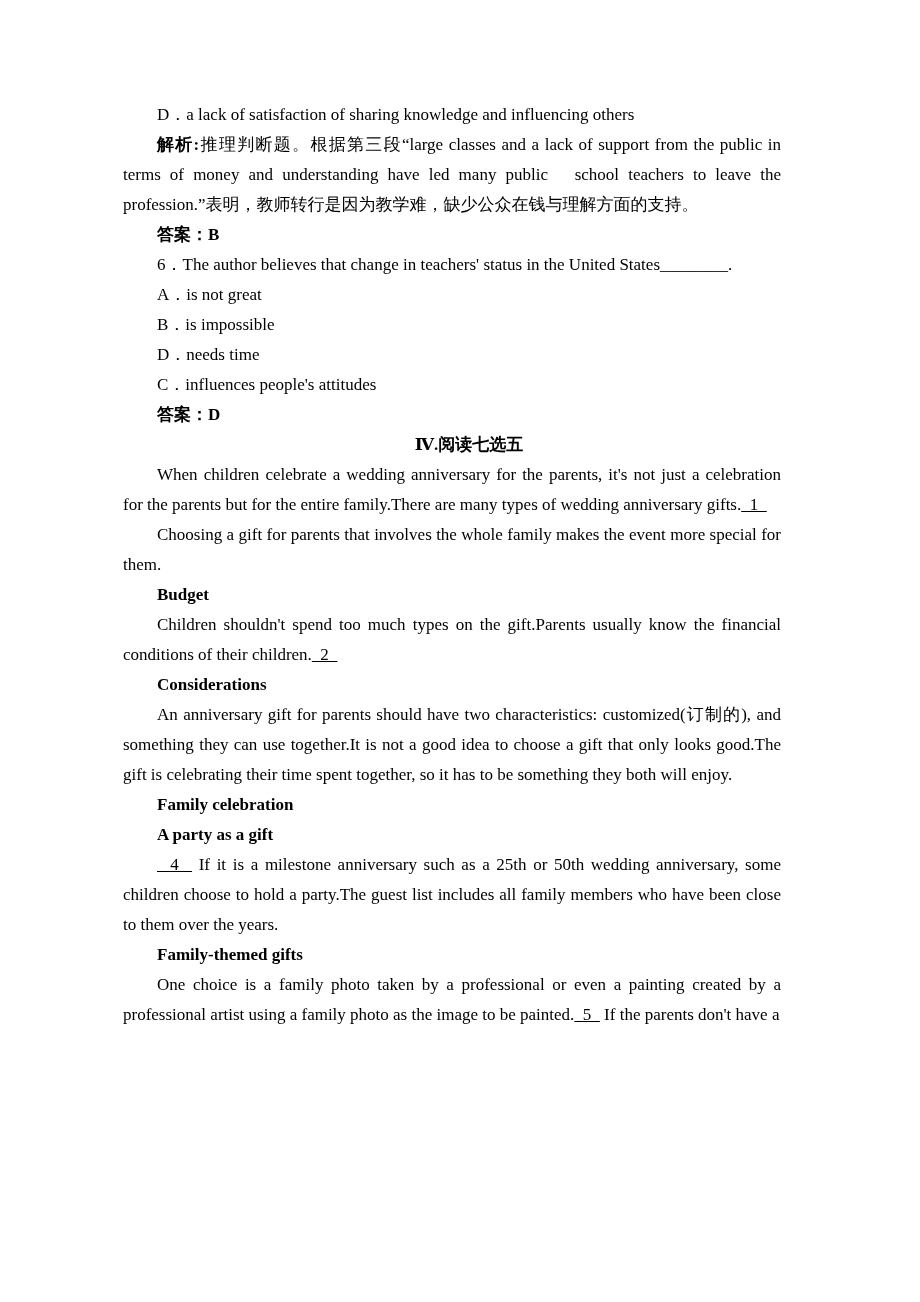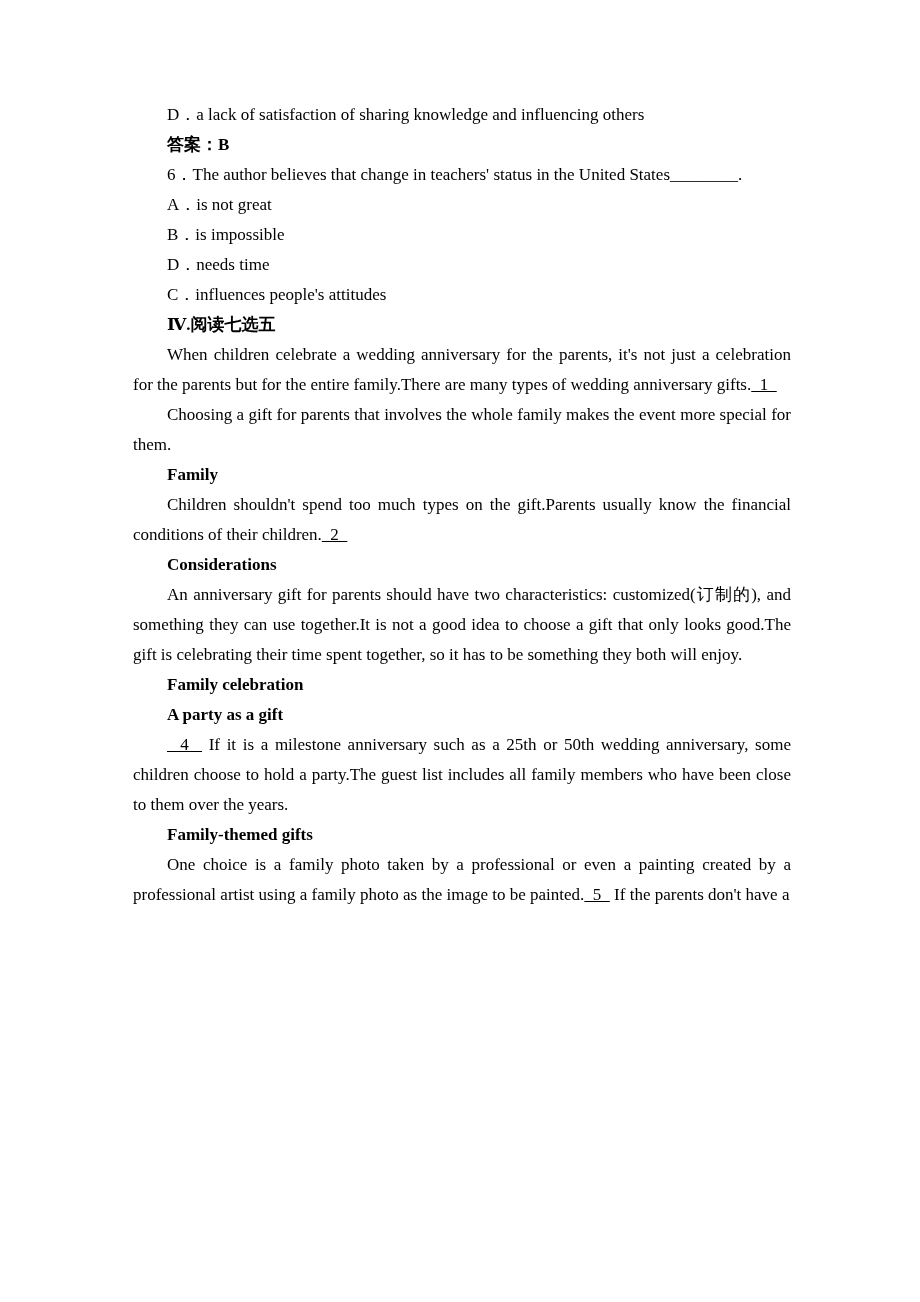--- a/index.html
+++ b/index.html
@@ -7,21 +7,21 @@
   body {
     width: 920px;
     height: 1302px;
     position: relative;
     background: #ffffff;
     font-family: "Liberation Serif", "DejaVu Serif", serif;
     overflow: hidden;
   }
   .doc {
     position: absolute;
-    left: 133px;
+    left: 123px;
     top: 100px;
     width: 658px;
     color: #000000;
     font-size: 17px;
     line-height: 30px;
   }
   .doc p { margin: 0; padding: 0; }
   .para {
     text-align: justify;
     text-indent: 2em;
@@ -29,40 +29,42 @@
   .line {
     text-indent: 2em;
     text-align: left;
   }
   .heading {
     text-indent: 2em;
     text-align: left;
   }
   .section {
     text-indent: 2em;
-    text-align: left;
+    text-align: center;
   }
   .bold { font-weight: bold; }
   .blank { text-decoration: underline; }
 </style>
 </head>
 <body style="background: rgb(255, 255, 255);">
 
 <div class="doc" style="color: rgb(0, 0, 0);">
     <p class="line"><span>D．a lack of satisfaction of sharing knowledge and influencing others</span></p>
+    <p class="para"><span class="bold">解析:</span><span>推理判断题。根据第三段“large classes and a lack of support from the public in terms of money and understanding have led many public　school teachers to leave the profession.”表明，教师转行是因为教学难，缺少公众在钱与理解方面的支持。</span></p>
     <p class="line"><span class="bold">答案：B</span></p>
     <p class="line"><span>6．The author believes that change in teachers' status in the United States________.</span></p>
     <p class="line"><span>A．is not great</span></p>
     <p class="line"><span>B．is impossible</span></p>
     <p class="line"><span>D．needs time</span></p>
     <p class="line"><span>C．influences people's attitudes</span></p>
+    <p class="line"><span class="bold">答案：D</span></p>
     <p class="section"><span class="bold">Ⅳ.阅读七选五</span></p>
     <p class="para"><span>When children celebrate a wedding anniversary for the parents, it's not just a celebration for the parents but for the entire family.There are many types of wedding anniversary gifts.</span><span class="blank">&nbsp;&nbsp;1&nbsp;&nbsp;</span></p>
     <p class="para"><span>Choosing a gift for parents that involves the whole family makes the event more special for them.</span></p>
-    <p class="heading"><span class="bold">Family</span></p>
+    <p class="heading"><span class="bold">Budget</span></p>
     <p class="para"><span>Children shouldn't spend too much types on the gift.Parents usually know the financial conditions of their children.</span><span class="blank">&nbsp;&nbsp;2&nbsp;&nbsp;</span></p>
     <p class="heading"><span class="bold">Considerations</span></p>
     <p class="para"><span>An anniversary gift for parents should have two characteristics: customized(订制的), and something they can use together.It is not a good idea to choose a gift that only looks good.The gift is celebrating their time spent together, so it has to be something they both will enjoy.</span></p>
     <p class="heading"><span class="bold">Family celebration</span></p>
     <p class="heading"><span class="bold">A party as a gift</span></p>
     <p class="para"><span class="blank">&nbsp;&nbsp;4&nbsp;&nbsp;</span><span> If it is a milestone anniversary such as a 25th or 50th wedding anniversary, some children choose to hold a party.The guest list includes all family members who have been close to them over the years.</span></p>
     <p class="heading"><span class="bold">Family-themed gifts</span></p>
     <p class="para"><span>One choice is a family photo taken by a professional or even a painting created by a professional artist using a family photo as the image to be painted.</span><span class="blank">&nbsp;&nbsp;5&nbsp;&nbsp;</span><span> If the parents don't have a</span></p>
   </div>
 

